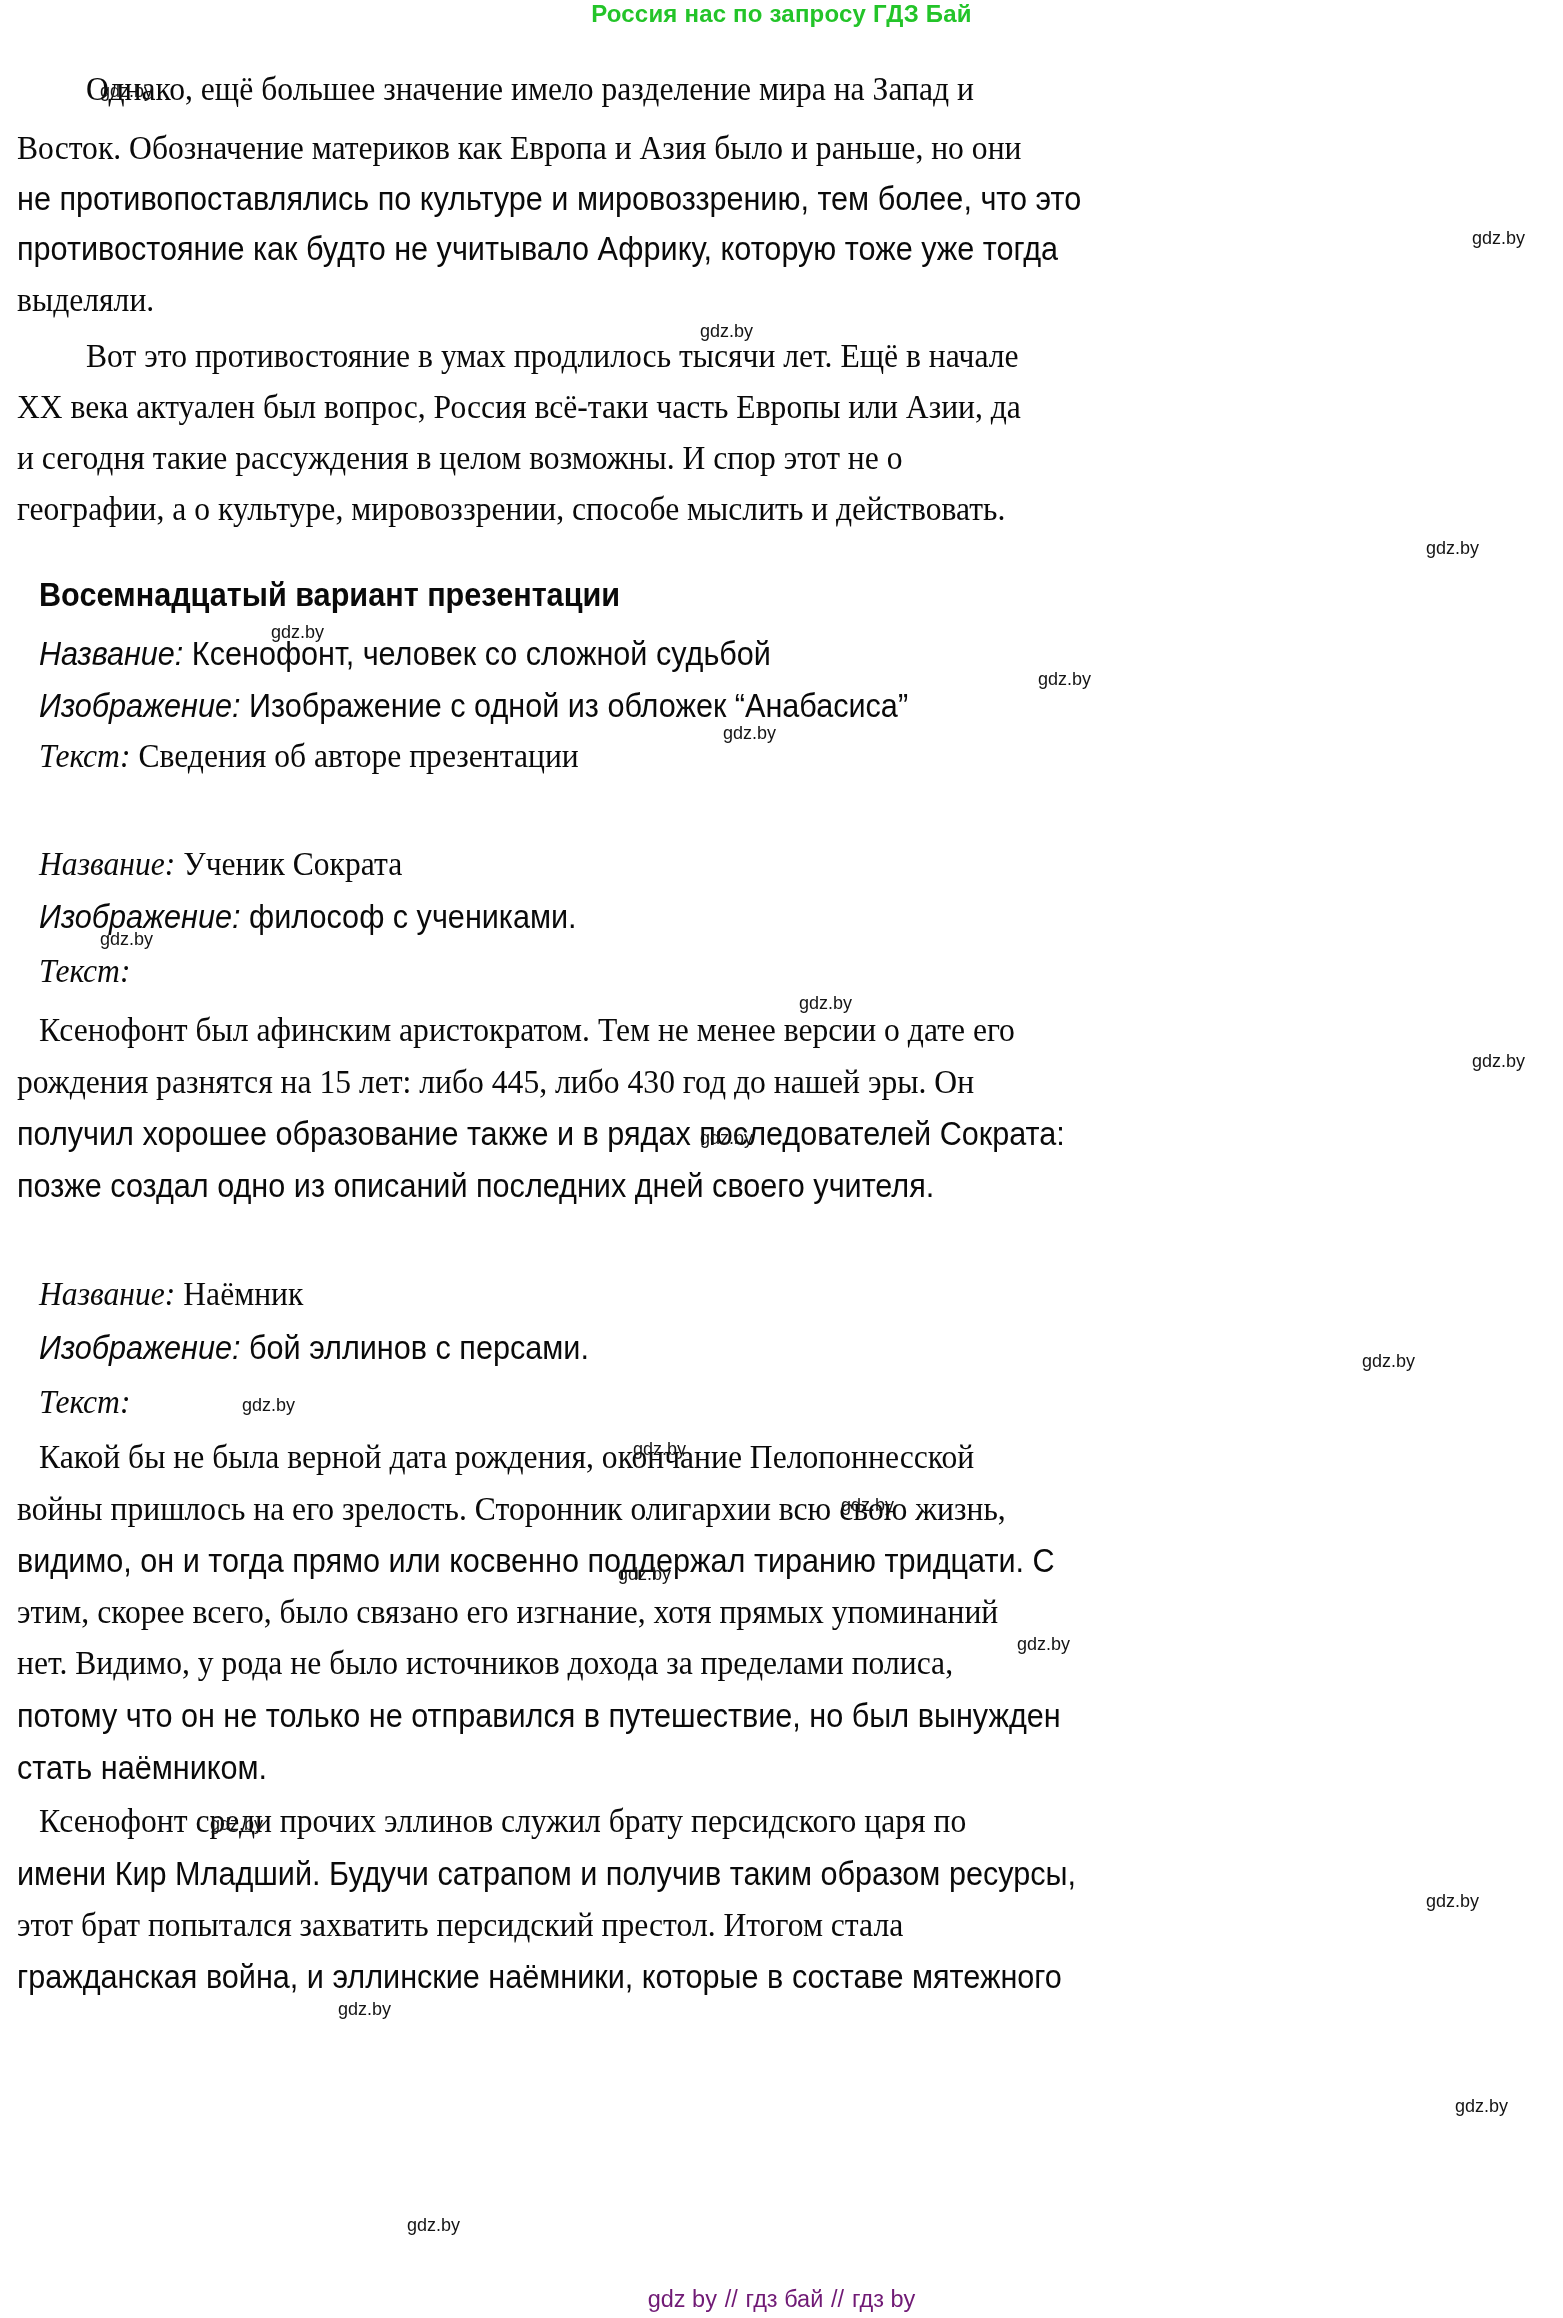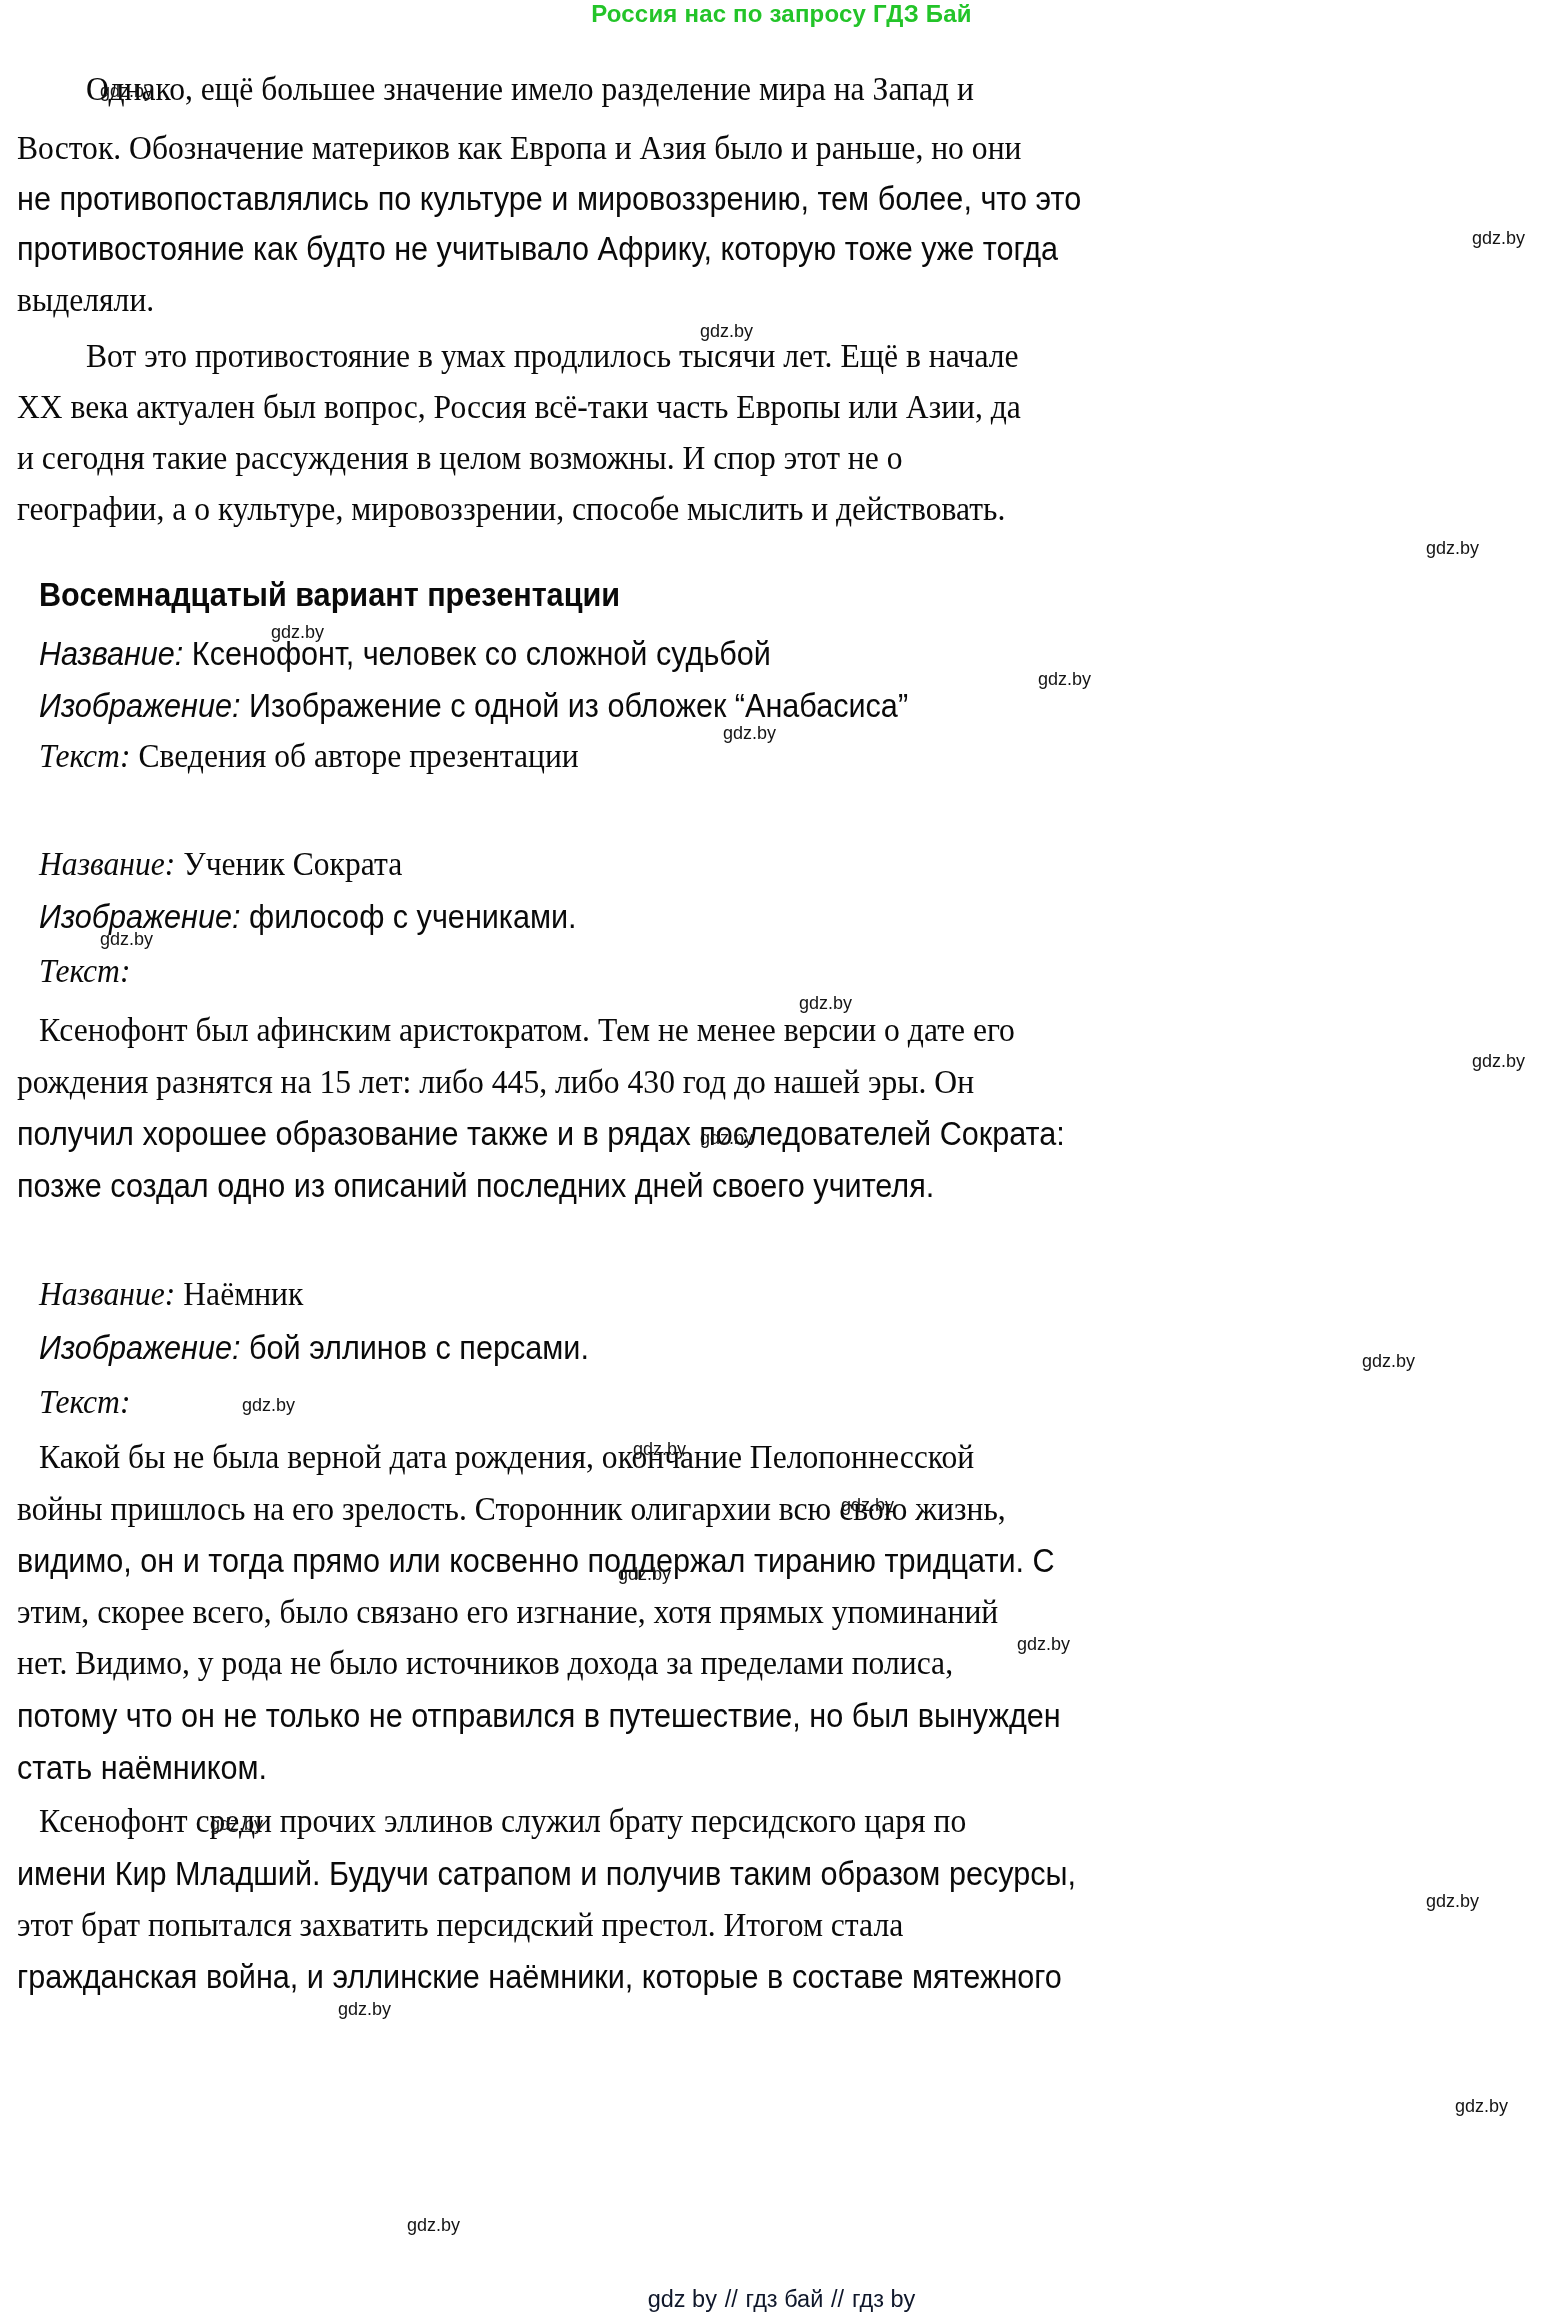--- a/index.html
+++ b/index.html
@@ -148,16 +148,16 @@
     <div class="wm" style="left: 841px; top: 1495px; color: rgb(20, 20, 20);">gdz.by</div>
     <div class="wm" style="left: 618px; top: 1564px; color: rgb(20, 20, 20);">gdz.by</div>
     <div class="wm" style="left: 1017px; top: 1634px; color: rgb(20, 20, 20);">gdz.by</div>
     <div class="wm" style="left: 210px; top: 1814px; color: rgb(20, 20, 20);">gdz.by</div>
     <div class="wm" style="left: 1426px; top: 1891px; color: rgb(20, 20, 20);">gdz.by</div>
     <div class="wm" style="left: 338px; top: 1999px; color: rgb(20, 20, 20);">gdz.by</div>
     <div class="wm" style="left: 1455px; top: 2096px; color: rgb(20, 20, 20);">gdz.by</div>
     <div class="wm" style="left: 407px; top: 2215px; color: rgb(20, 20, 20);">gdz.by</div>
   </div>
 
-<div id="footer-banner" style="color: #0f172a;">
+<div id="footer-banner" style="color: #701a75;">
   <span>gdz by</span><span class="sep">//</span><span>гдз бай</span><span class="sep">//</span><span>гдз by</span>
 </div>
 
 
 </body></html>

